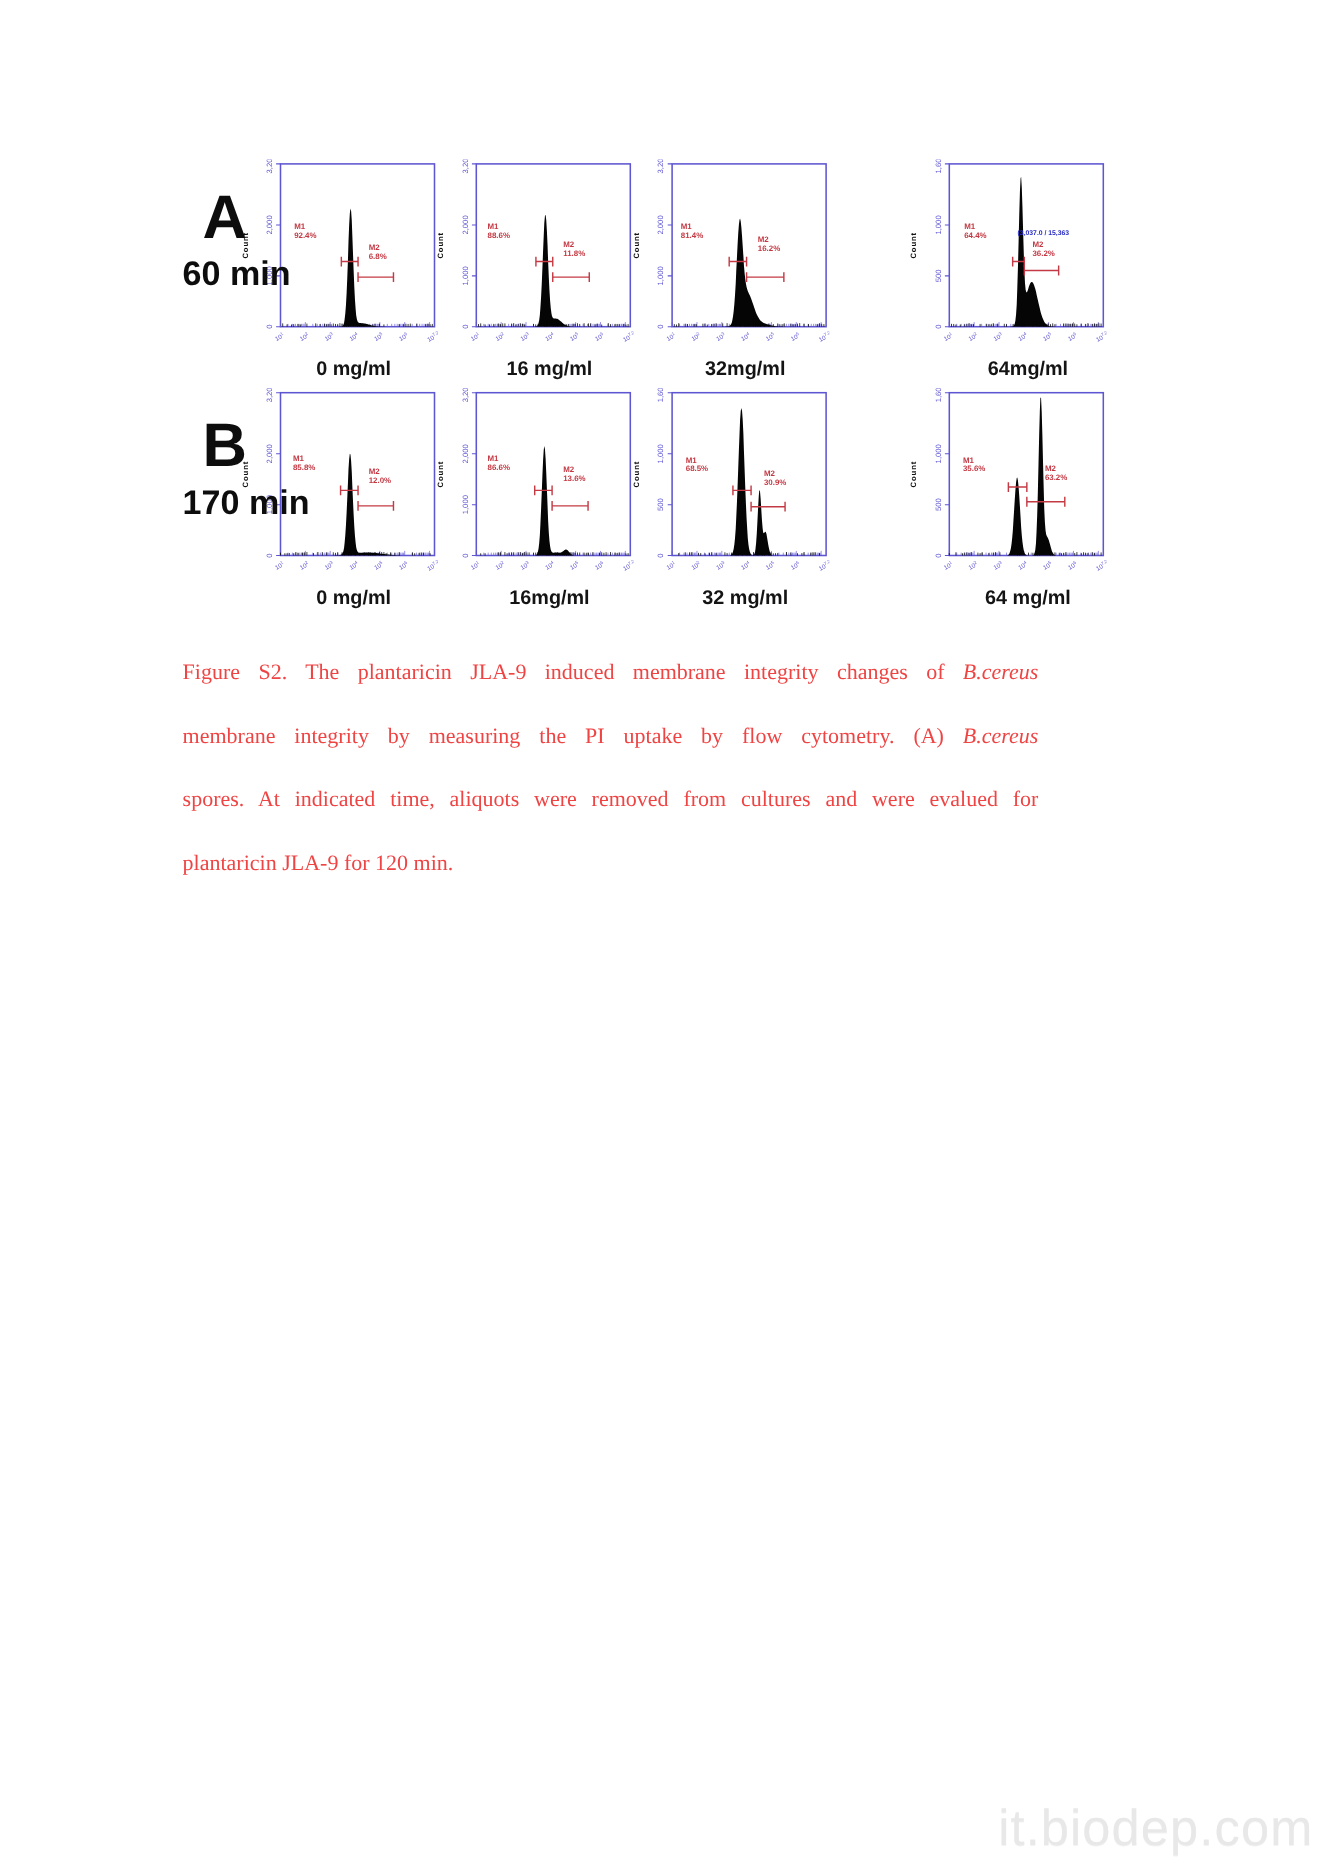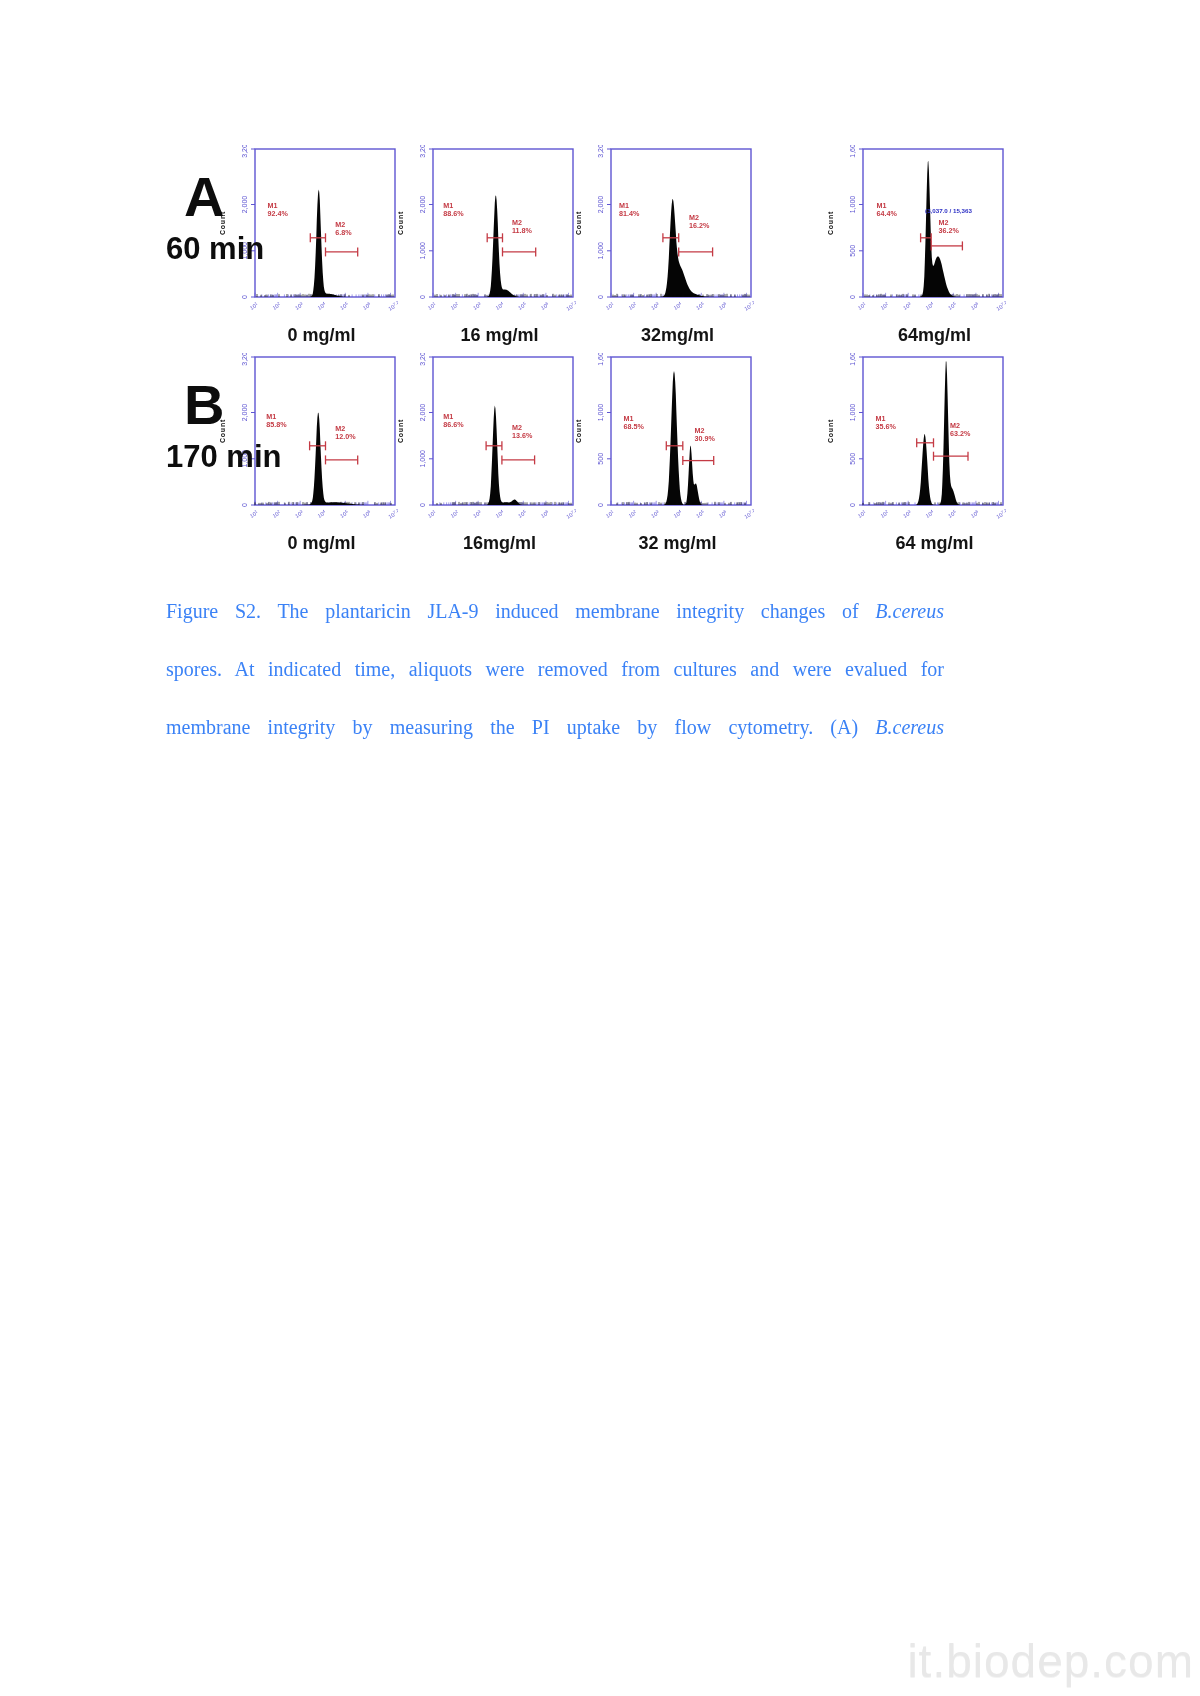--- a/index.html
+++ b/index.html
@@ -13,21 +13,21 @@
   .row-time{font-weight:700;font-size:31px;color:#0d0d0d;white-space:nowrap;margin-top:6px;margin-left:-4px;}
   .panel{width:178px;flex:none;overflow:visible;}
   .panel.last{margin-left:74px;width:188px;}
   .panel svg{display:block;}
   .conc-row{display:flex;margin-left:40px;height:32px;align-items:center;}
   .conc-cell{width:178px;flex:none;padding-left:45px;box-sizing:content-box;width:133px;
              text-align:center;font-weight:700;font-size:18px;color:#141414;white-space:nowrap;}
   .conc-cell.last{margin-left:74px;width:143px;}
   .rowB{margin-top:2px;}
   .caption{position:absolute;left:166px;top:582px;width:778px;
-           font-family:"Liberation Serif",serif;font-size:20px;color:#3b82f6;}
+           font-family:"Liberation Serif",serif;font-size:20px;color:#ef4444;}
   .cap-line{height:58px;overflow:hidden;line-height:30px;padding-top:14px;box-sizing:border-box;}
   .cap-line.jl{text-align:justify;text-align-last:justify;-moz-text-align-last:justify;}
   .it{font-style:italic;}
   .watermark{position:absolute;right:6px;bottom:8px;font-family:"Liberation Sans",sans-serif;
              font-weight:400;font-size:46px;letter-spacing:1px;color:#e8e8e8;
              text-shadow:0 1px 0 #f3f3f3;}
 </style>
 </head>
 <body>
 
@@ -1082,18 +1082,19 @@
     <div class="conc-row">
       <div class="conc-cell">0 mg/ml</div>
       <div class="conc-cell">16mg/ml</div>
       <div class="conc-cell">32 mg/ml</div>
       <div class="conc-cell last">64 mg/ml</div>
     </div>
   </div>
 
   <div class="caption" id="caption">
       <div class="cap-line jl"><span>Figure S2. The plantaricin JLA-9 induced membrane integrity changes of </span><span class="it">B.cereus</span></div>
+      <div class="cap-line jl"><span>membrane integrity by measuring the PI uptake by flow cytometry. (A) </span><span class="it">B.cereus</span></div>
       <div class="cap-line jl"><span>spores. At indicated time, aliquots were removed from cultures and were evalued for</span></div>
-      <div class="cap-line jl"><span>membrane integrity by measuring the PI uptake by flow cytometry. (A) </span><span class="it">B.cereus</span></div>
+      <div class="cap-line"><span>plantaricin JLA-9 for 120 min.</span></div>
     </div>
 
   <div class="watermark">it.biodep.com</div>
 </div>
 
 </body></html>

